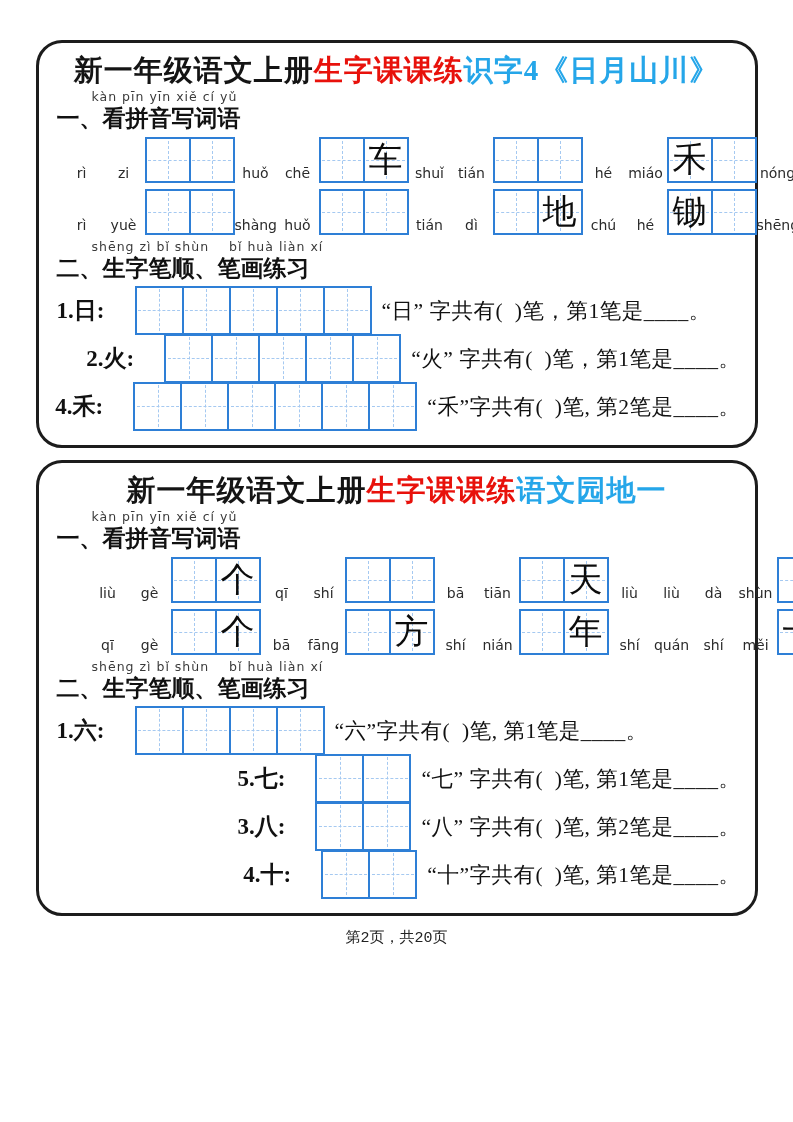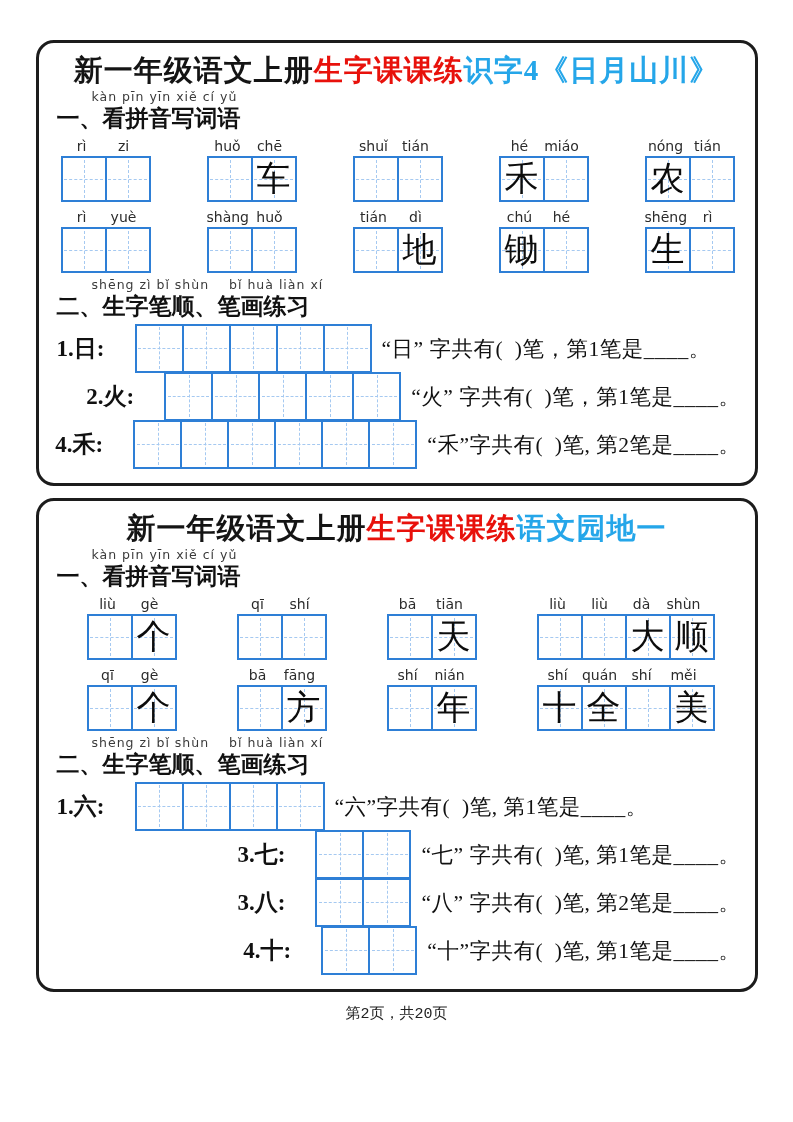--- a/index.html
+++ b/index.html
@@ -1,35 +1,35 @@
 <!DOCTYPE html>
 <html><head>
 <meta charset="utf-8">
 <style>
   html,body{margin:0;padding:0;background:#ffffff;width:793px;height:1122px;overflow:hidden;}
   body{font-family:"Liberation Serif","DejaVu Serif",serif;color:#111;}
   .sheet{width:793px;height:1122px;box-sizing:border-box;padding-top:40px;}
   .box{
     width:722px;margin:0 auto 12px auto;box-sizing:border-box;
-    border:3px solid #1c1c1c;border-radius:18px;
+    border:3px solid #1c1c1c;border-radius:26px;
     padding:8px 14px 14px 14px;background:#fff;
   }
   .title-line{text-align:center;font-size:29px;font-weight:600;letter-spacing:1px;line-height:38px;white-space:nowrap;}
   .t-black{color:#141414;}
   .t-red{color:#e8110b;}
   .t-cyan{color:#25a6e9;}
   .pinyin-label{
     font-family:"DejaVu Sans","Liberation Sans",sans-serif;
     font-size:12.5px;color:#3a3a3a;margin-left:39px;line-height:15px;letter-spacing:1px;
   }
   .heading{font-size:23px;font-weight:600;line-height:29px;margin-left:4px;}
   
   .word-row{display:flex;justify-content:space-between;padding:4px 6px 2px 8px;}
   .word-row.narrow{padding:4px 26px 2px 34px;}
-  .wgroup{display:flex;flex-direction:column;align-items:flex-start;}
+  .wgroup{display:flex;flex-direction:row;align-items:flex-end;}
   .pinyin-row{display:flex;margin-bottom:1px;}
   .psyl{
     display:inline-block;width:42px;text-align:center;
     font-family:"DejaVu Sans","Liberation Sans",sans-serif;
     font-size:14px;color:#2b2b2b;line-height:18px;
   }
   .tian-grid{display:flex;border:2px solid #2e7fd6;background:#fff;}
   .grid-cell{width:42px;height:42px;position:relative;border-left:2px solid #2e7fd6;
     display:flex;align-items:center;justify-content:center;}
   .grid-cell:first-child{border-left:none;}
@@ -350,21 +350,21 @@
           <span class="p-label">1.六:</span>
           <div class="tian-grid">
             <div class="grid-cell"></div>
             <div class="grid-cell"></div>
             <div class="grid-cell"></div>
             <div class="grid-cell"></div>
           </div>
           <span class="p-question">“六”字共有(&nbsp;&nbsp;)笔, 第1笔是____。</span>
         </div>
         <div class="practice-row">
-          <span class="p-label">3.七:</span>
+          <span class="p-label">5.七:</span>
           <div class="tian-grid">
             <div class="grid-cell"></div>
             <div class="grid-cell"></div>
           </div>
           <span class="p-question">“七” 字共有(&nbsp;&nbsp;)笔, 第1笔是____。</span>
         </div>
         <div class="practice-row">
           <span class="p-label">3.八:</span>
           <div class="tian-grid">
             <div class="grid-cell"></div>

